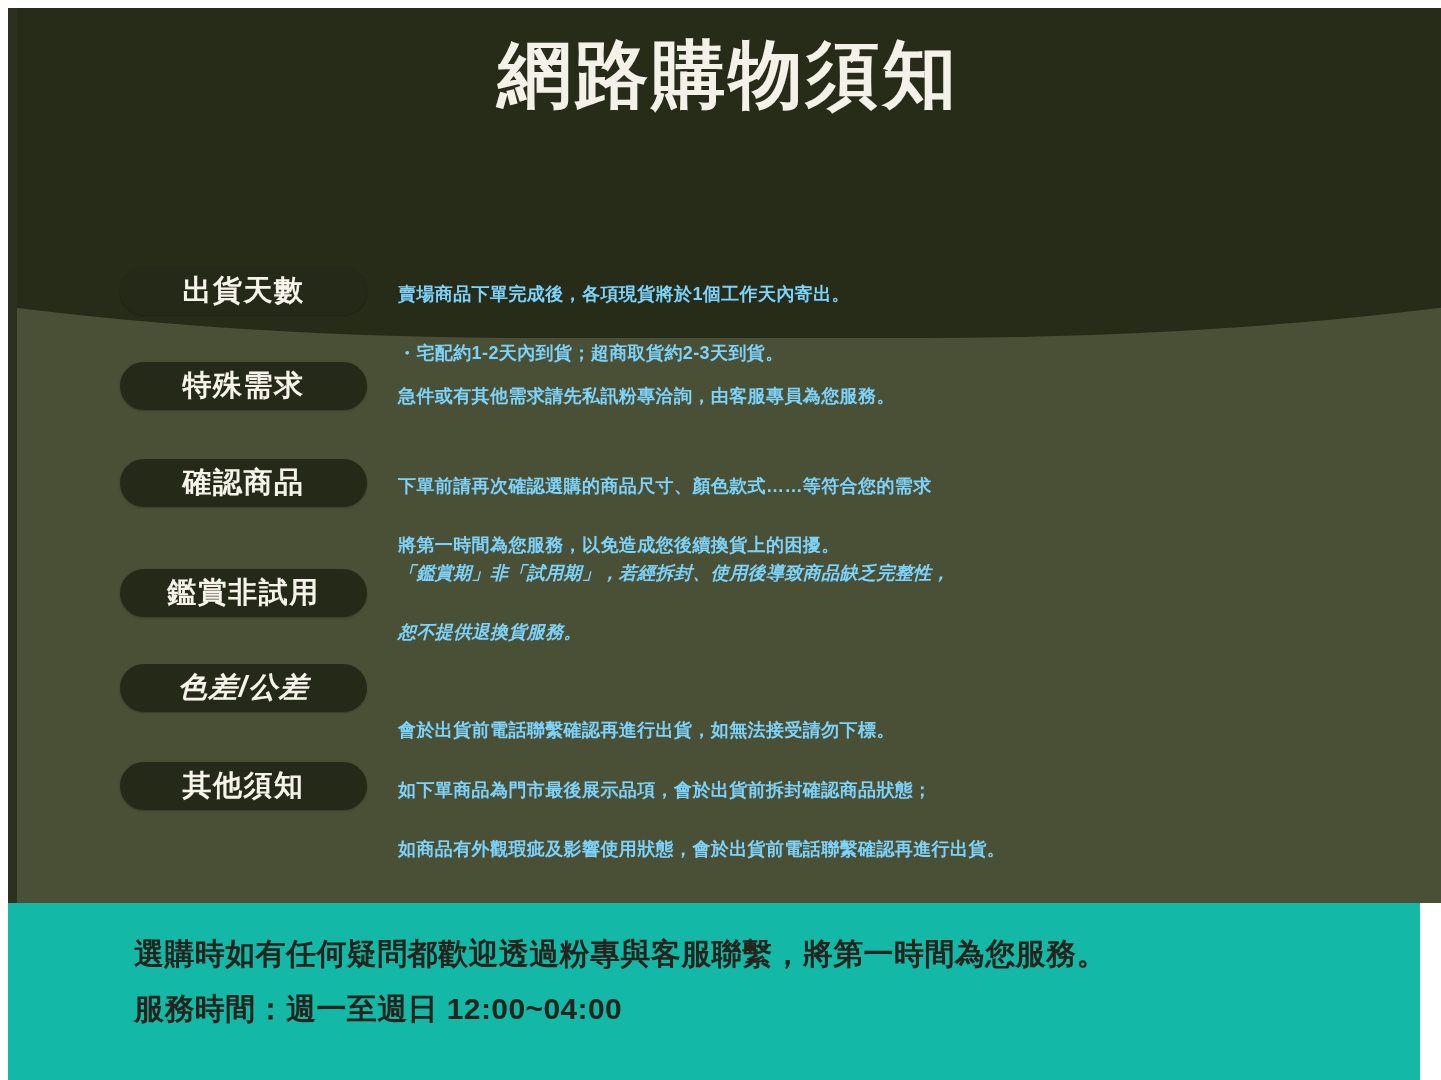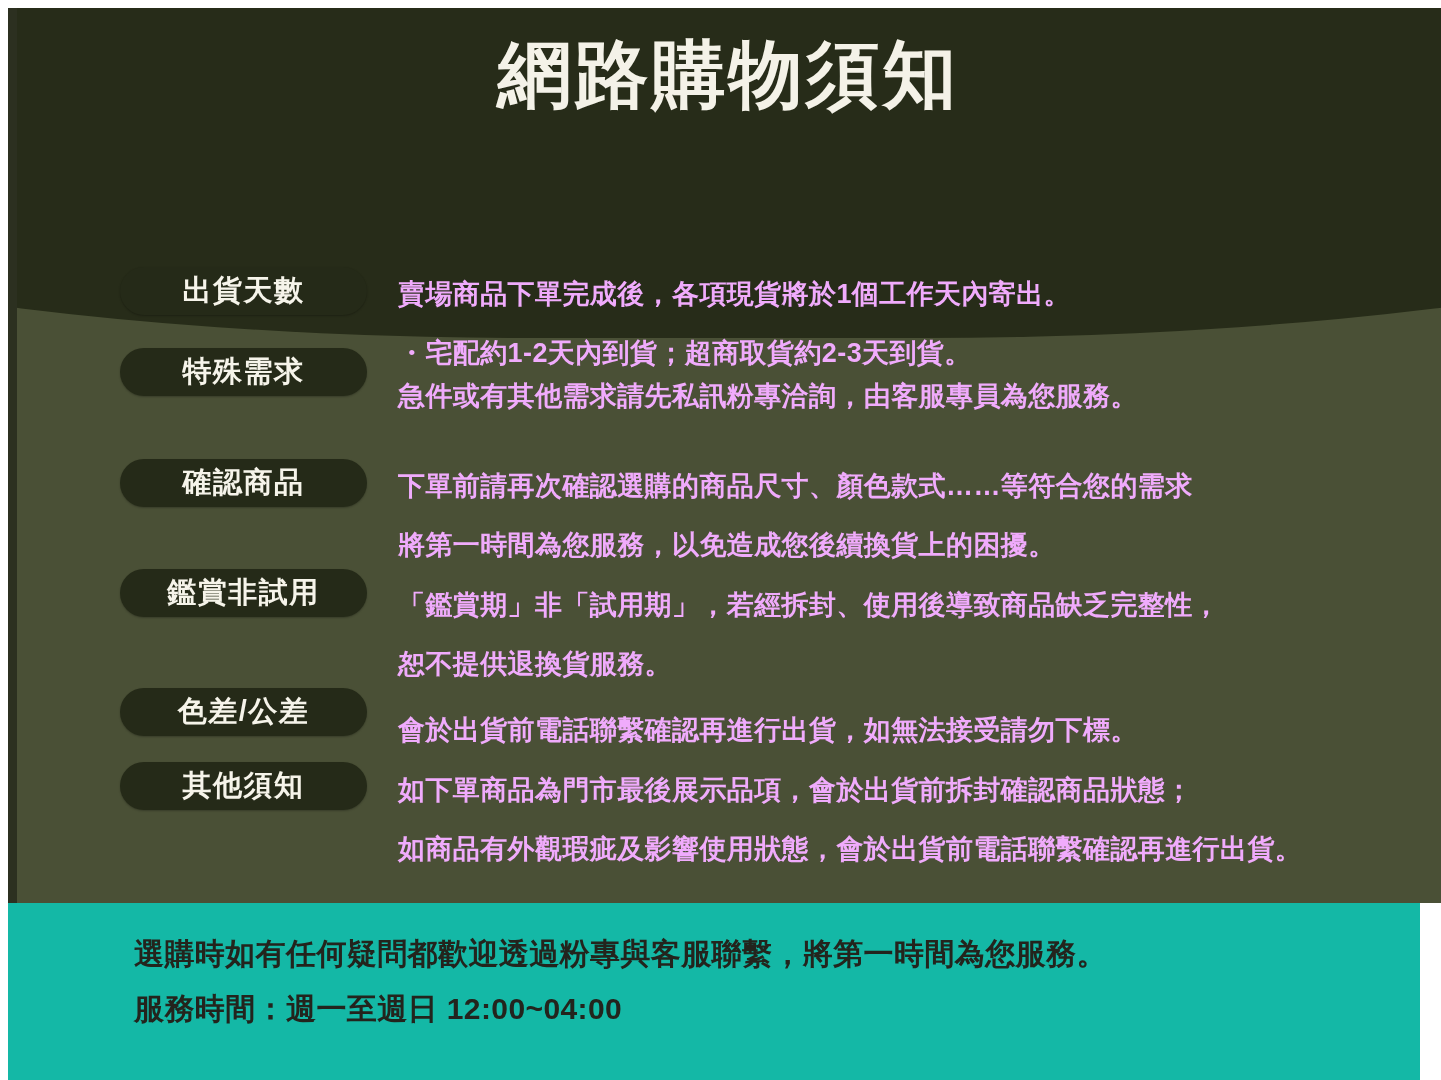--- a/index.html
+++ b/index.html
@@ -93,22 +93,22 @@
     align-items:center;
     justify-content:center;
     white-space:nowrap;
     box-shadow:0 1px 2px rgba(0,0,0,0.25);
   }
 
   .body-lines {
     position:absolute;
     left:382px;
     width:1045px;
-    color:#f0abfc;
-    font-size:27px;
+    color:#7dd3fc;
+    font-size:18px;
     font-weight:bold;
     letter-spacing:0.4px;
   }
 
   .body-lines .ln {
     display:block;
     line-height:51px;
     white-space:nowrap;
   }
 
@@ -151,41 +151,41 @@
 
     <div class="rows" id="rows">
         <div class="row">
           <div class="pill" style="top: 255px;">出貨天數</div>
           <div class="body-lines" style="top: 249px;">
             <span class="ln">賣場商品下單完成後，各項現貨將於1個工作天內寄出。</span>
             <span class="ln">・宅配約1-2天內到貨；超商取貨約2-3天到貨。</span>
           </div>
         </div>
         <div class="row">
-          <div class="pill" style="top: 336px; font-family: Liberation Mono, monospace;">特殊需求</div>
+          <div class="pill" style="top: 350px; font-family: Liberation Mono, monospace;">特殊需求</div>
           <div class="body-lines" style="top: 351px;">
             <span class="ln">急件或有其他需求請先私訊粉專洽詢，由客服專員為您服務。</span>
           </div>
         </div>
         <div class="row">
           <div class="pill" style="top: 447px;">確認商品</div>
           <div class="body-lines" style="top: 441px;">
             <span class="ln">下單前請再次確認選購的商品尺寸、顏色款式……等符合您的需求</span>
             <span class="ln">將第一時間為您服務，以免造成您後續換貨上的困擾。</span>
           </div>
         </div>
         <div class="row">
           <div class="pill" style="top: 557px;">鑑賞非試用</div>
-          <div class="body-lines" style="top: 560px;">
+          <div class="body-lines" style="top: 528px; font-style: italic;">
             <span class="ln">「鑑賞期」非「試用期」，若經拆封、使用後導致商品缺乏完整性，</span>
             <span class="ln">恕不提供退換貨服務。</span>
           </div>
         </div>
         <div class="row">
-          <div class="pill" style="top: 676px;">色差/公差</div>
+          <div class="pill" style="top: 652px; font-style: italic;">色差/公差</div>
           <div class="body-lines" style="top: 685px;">
             <span class="ln">會於出貨前電話聯繫確認再進行出貨，如無法接受請勿下標。</span>
           </div>
         </div>
         <div class="row">
           <div class="pill" style="top: 750px;">其他須知</div>
           <div class="body-lines" style="top: 745px;">
             <span class="ln">如下單商品為門市最後展示品項，會於出貨前拆封確認商品狀態；</span>
             <span class="ln">如商品有外觀瑕疵及影響使用狀態，會於出貨前電話聯繫確認再進行出貨。</span>
           </div>

